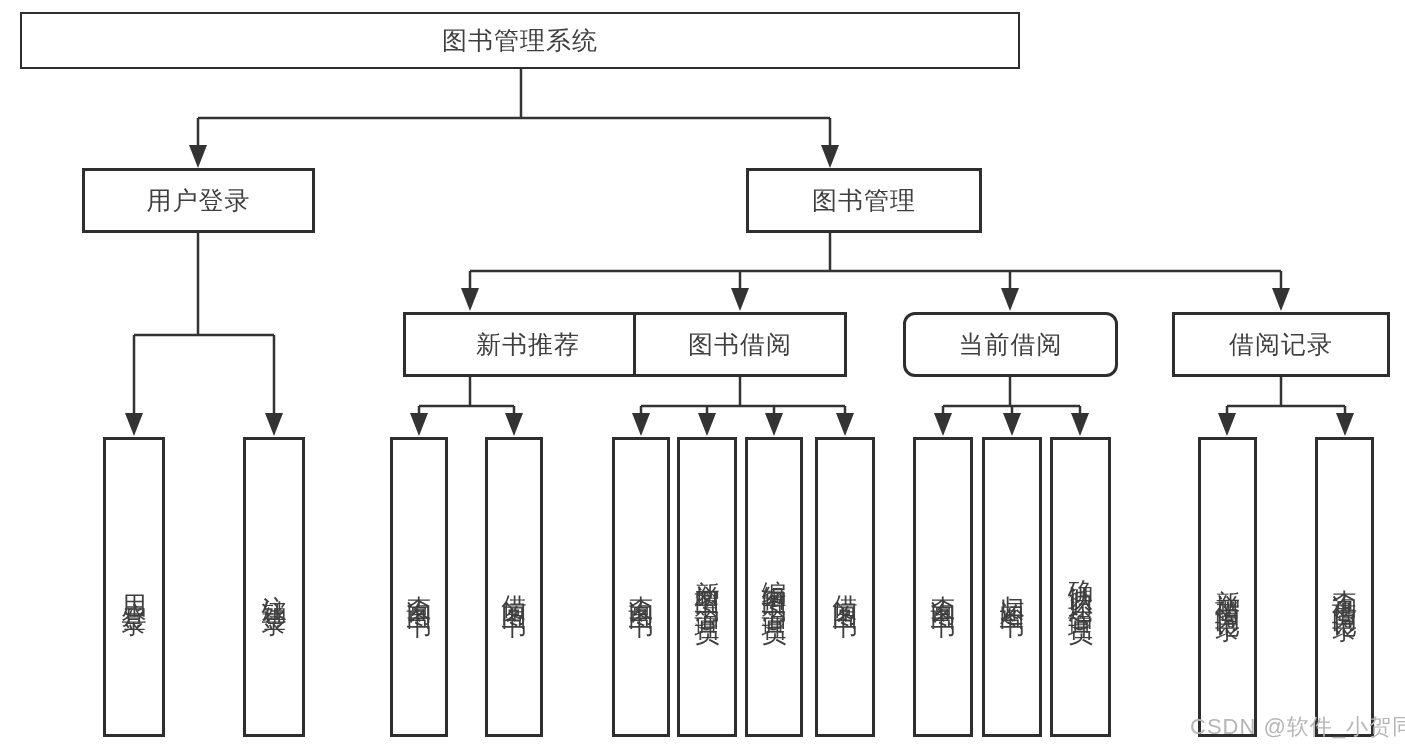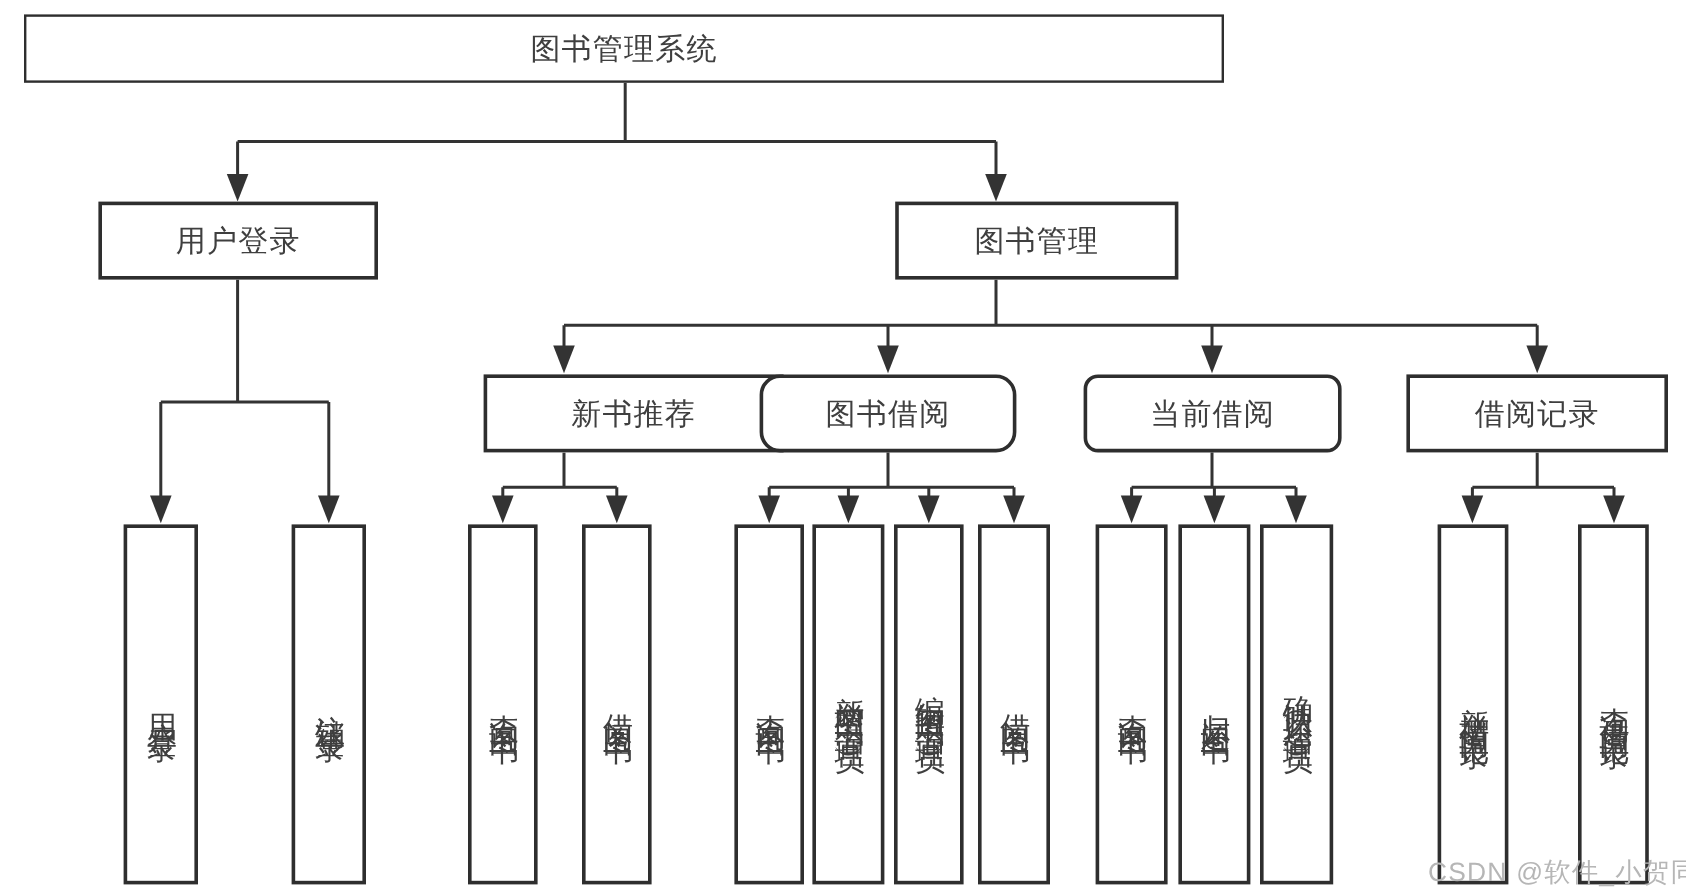--- a/index.html
+++ b/index.html
@@ -115,21 +115,21 @@
   <div class="node" style="left:82px; top:168px; width:233px; height:65px;">
     <span>用户登录</span>
   </div>
   <div class="node" style="left:746px; top:168px; width:236px; height:65px;">
     <span>图书管理</span>
   </div>
 
   <div class="node" style="left:363px; top:312px; width:250px; height:65px;margin-left:40px;">
     <span>新书推荐</span>
   </div>
-  <div class="node" style="left:633px; top:312px; width:214px; height:65px;border-radius:17px;">
+  <div class="node" style="left:633px; top:312px; width:214px; height:65px;">
     <span>图书借阅</span>
   </div>
   <div class="node" style="left:903px; top:312px; width:215px; height:65px;border-radius:12px;">
     <span>当前借阅</span>
   </div>
   <div class="node" style="left:1172px; top:312px; width:218px; height:65px;text-align:center;">
     <span>借阅记录</span>
   </div>
 
   <div class="leaf" style="left:103px; width:62px;">

